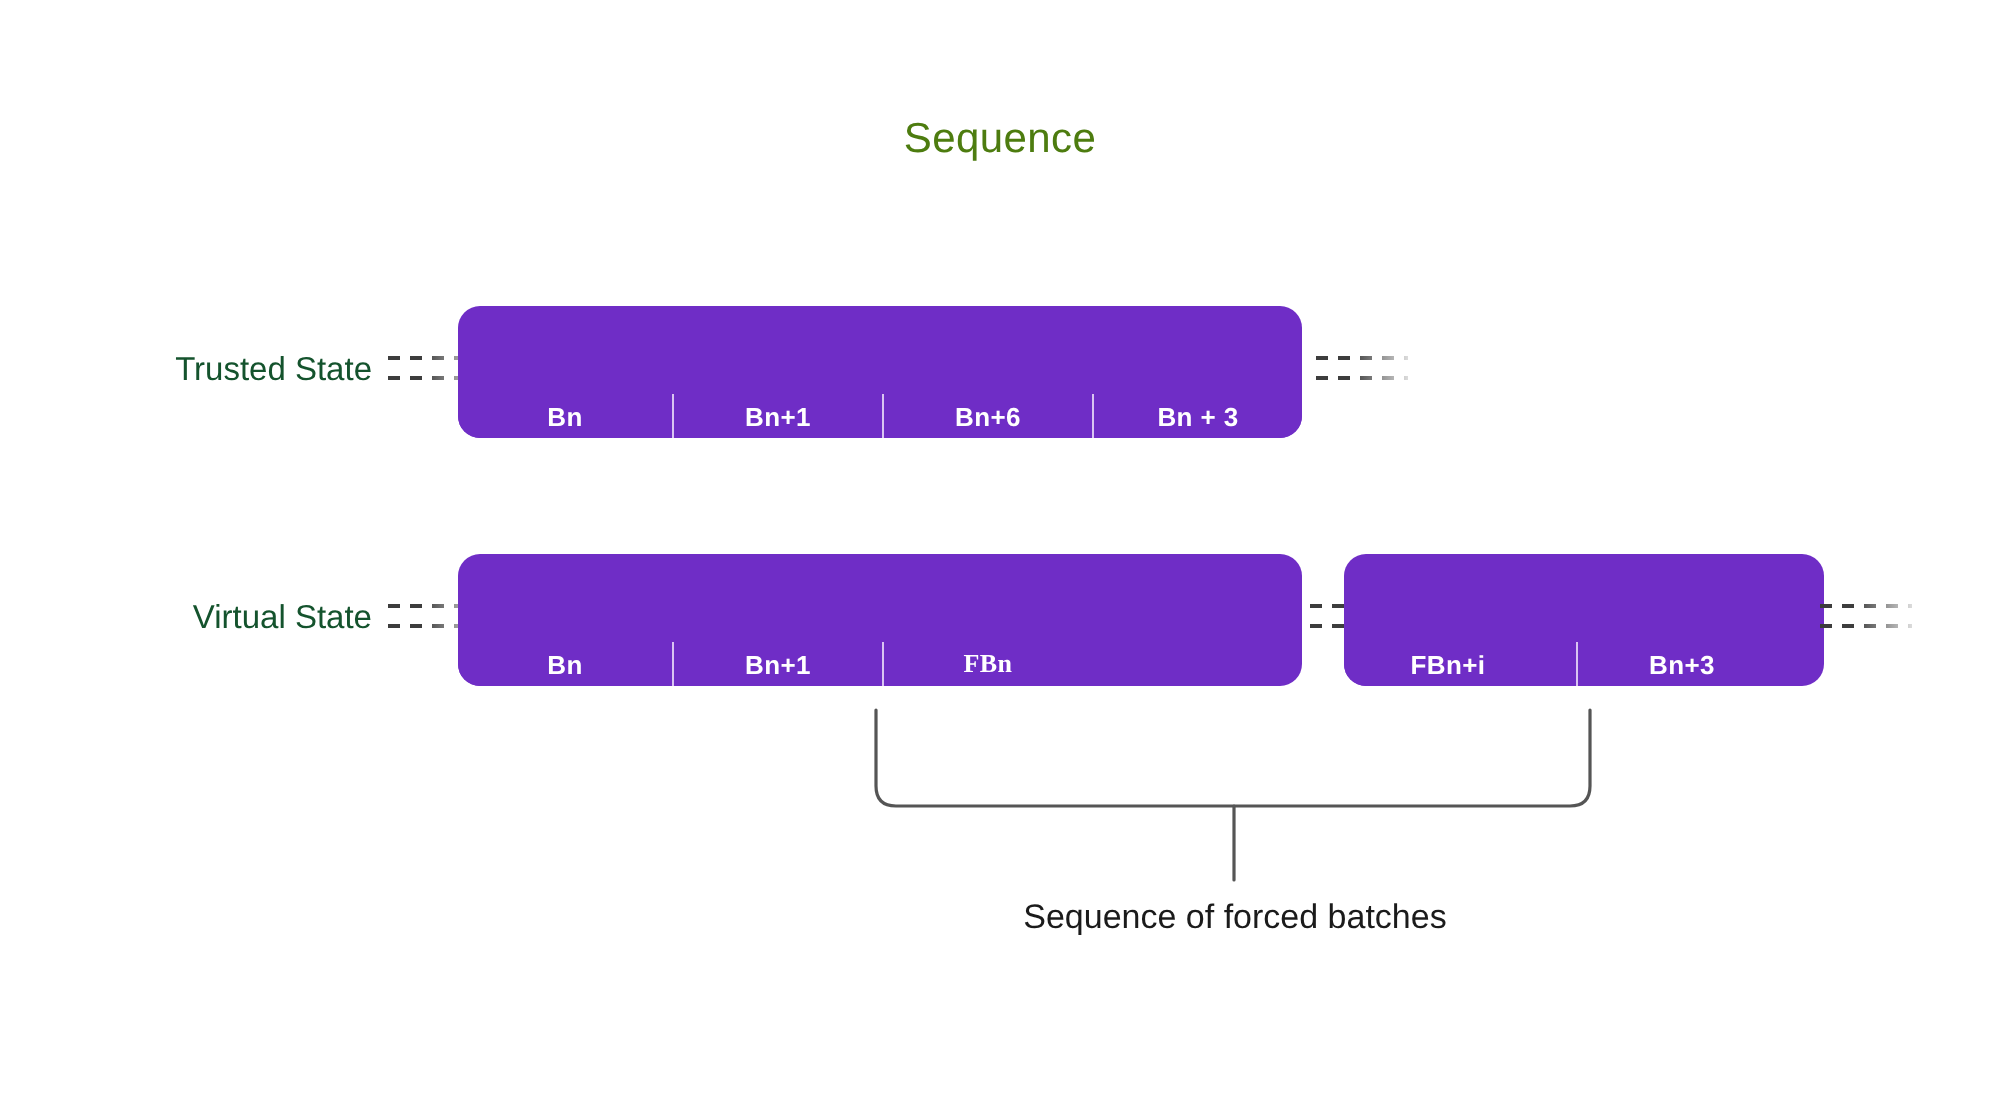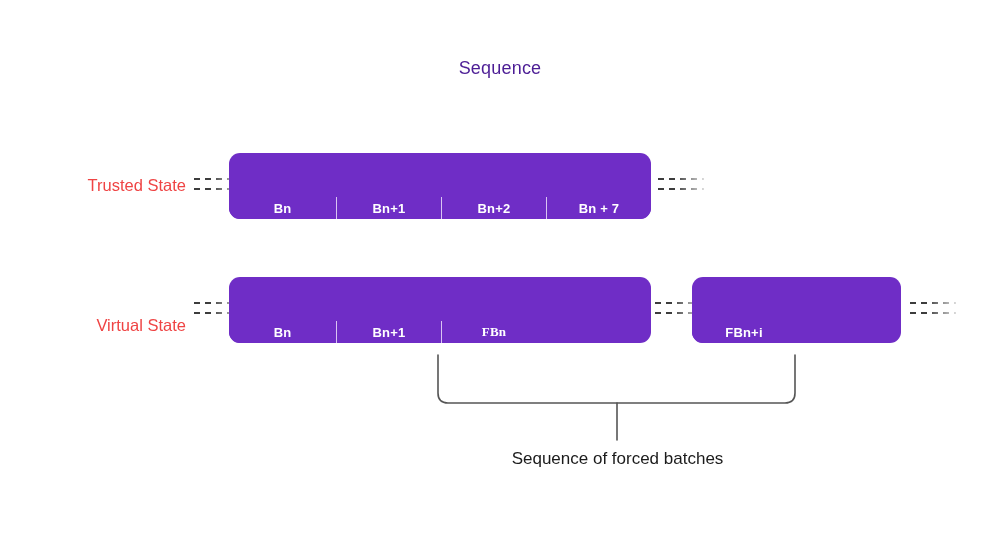--- a/index.html
+++ b/index.html
@@ -19,35 +19,35 @@
     height: 555px;
   }
 
   
   .title {
     position: absolute;
     left: 0;
     top: 58px;
     width: 1000px;
     text-align: center;
-    font-size: 18px;
-    color: #4c1d95;
+    font-size: 21px;
+    color: #4d7c0f;
     letter-spacing: 0.2px;
   }
 
   
   .row-label {
     position: absolute;
     font-size: 16.5px;
-    color: #ef4444;
+    color: #14532d;
     white-space: nowrap;
     text-align: right;
   }
   .row-label.trusted { left: 0px; top: 176px; width: 186px; }
-  .row-label.virtual { left: 0px; top: 300px; width: 186px; margin-top: 16px; }
+  .row-label.virtual { left: 0px; top: 300px; width: 186px; }
 
   
   .dash-pair {
     position: absolute;
     width: 46px;
     height: 16px;
   }
   .dash-pair .dash-line {
     position: absolute;
     left: 0;
@@ -73,21 +73,21 @@
   .bar {
     position: absolute;
     display: flex;
     height: 66px;
     border-radius: 11px;
     overflow: hidden;
     background: #6f2dc6;
   }
   .bar.trusted { left: 229px; top: 153px; width: 422px; }
   .bar.virtual-a { left: 229px; top: 277px; width: 422px; }
-  .bar.virtual-b { left: 692px; top: 277px; width: 209px; gap: 12px; }
+  .bar.virtual-b { left: 672px; top: 277px; width: 240px; gap: 12px; }
 
   .cell {
     position: relative;
     display: flex;
     align-items: center;
     justify-content: center;
     background: #6f2dc6;
     color: #ffffff;
     font-size: 13px;
     font-weight: bold;
@@ -140,22 +140,22 @@
   <div class="row-label trusted">Trusted State</div>
 
   <div class="dash-pair dash-left-trusted">
     <div class="dash-line d1"></div>
     <div class="dash-line d2"></div>
   </div>
 
   <div class="bar trusted">
     <div class="cell">Bn</div>
     <div class="cell">Bn+1</div>
-    <div class="cell">Bn+2</div>
-    <div class="cell">Bn + 7</div>
+    <div class="cell">Bn+6</div>
+    <div class="cell">Bn + 3</div>
   </div>
 
   <div class="dash-pair dash-mid-trusted">
     <div class="dash-line d1"></div>
     <div class="dash-line d2"></div>
   </div>
 
   <div class="row-label virtual">Virtual State</div>
 
   <div class="dash-pair dash-left-virtual">
@@ -169,20 +169,21 @@
     <div class="cell">FBn</div>
   </div>
 
   <div class="dash-pair dash-mid-virtual">
     <div class="dash-line d1"></div>
     <div class="dash-line d2"></div>
   </div>
 
   <div class="bar virtual-b">
     <div class="cell">FBn+i</div>
+    <div class="cell">Bn+3</div>
   </div>
 
   <div class="dash-pair dash-end-virtual">
     <div class="dash-line d1"></div>
     <div class="dash-line d2"></div>
   </div>
 
   <div class="bracket">
     <svg width="375" height="95" viewBox="0 0 375 95" fill="none" xmlns="http://www.w3.org/2000/svg">
       <path d="M8 5 L8 43 Q8 53 18 53 L355 53 Q365 53 365 43 L365 5" stroke="#555555" stroke-width="1.6" fill="none" stroke-linecap="round"></path>

